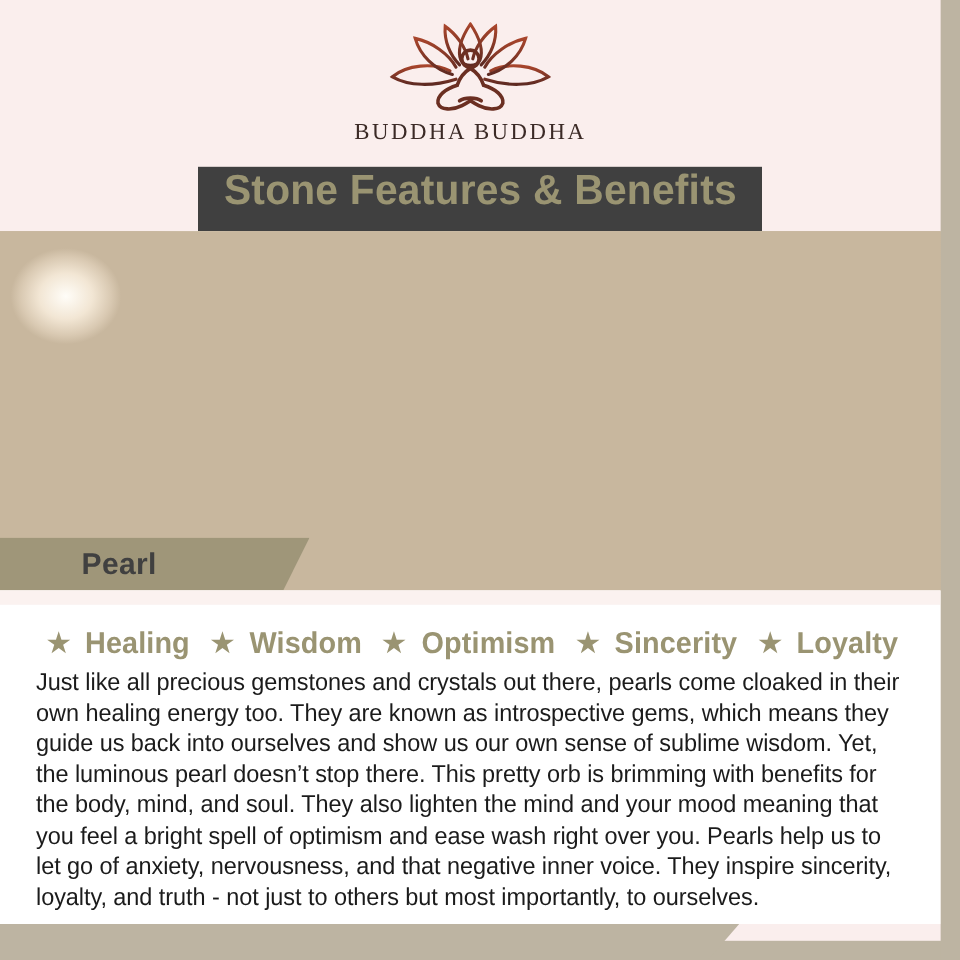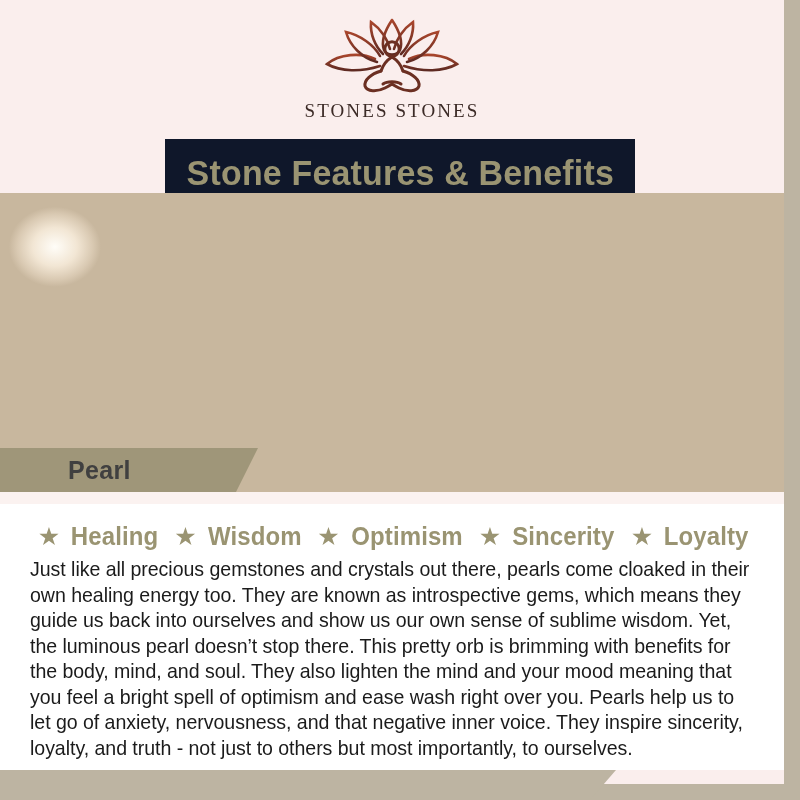--- a/index.html
+++ b/index.html
@@ -65,23 +65,23 @@
     white-space: nowrap;
   }
 
   
   .title-banner {
     position: absolute;
     left: 165px;
     top: 139px;
     width: 470px;
     height: 54px;
-    background: #0f172a;
+    background: #404040;
     display: flex;
-    align-items: flex-end;
+    align-items: flex-start;
     justify-content: center;
   }
 
   .title-text {
     font-family: "Liberation Sans Narrow", "Liberation Sans", sans-serif;
     font-size: 35px;
     font-weight: bold;
     color: #9a9472;
     letter-spacing: 0.2px;
     white-space: nowrap;
@@ -291,21 +291,21 @@
           <circle cx="75" cy="35" r="7.2"></circle>
 
           <path d="M75 43 C70 46 66 51 64 57"></path>
           <path d="M75 43 C80 46 84 51 86 57"></path>
 
           <path d="M64 57 C54 60 47 66 48 72 C50 78 60 78 68 74 C72 72 75 70 75 70 C75 70 78 72 82 74 C90 78 100 78 102 72 C103 66 96 60 86 57"></path>
 
           <path d="M66 70 C70 67 80 67 84 70"></path>
         </g>
       </svg>
-      <div class="brand-name">STONES STONES</div>
+      <div class="brand-name">BUDDHA BUDDHA</div>
     </div>
 
     <div class="title-banner">
       <div class="title-text">Stone Features &amp; Benefits</div>
     </div>
 
     <div class="hero">
       <div class="hero-photo"></div>
       <div class="stone-label">
         <span class="stone-label-text">Pearl</span>

